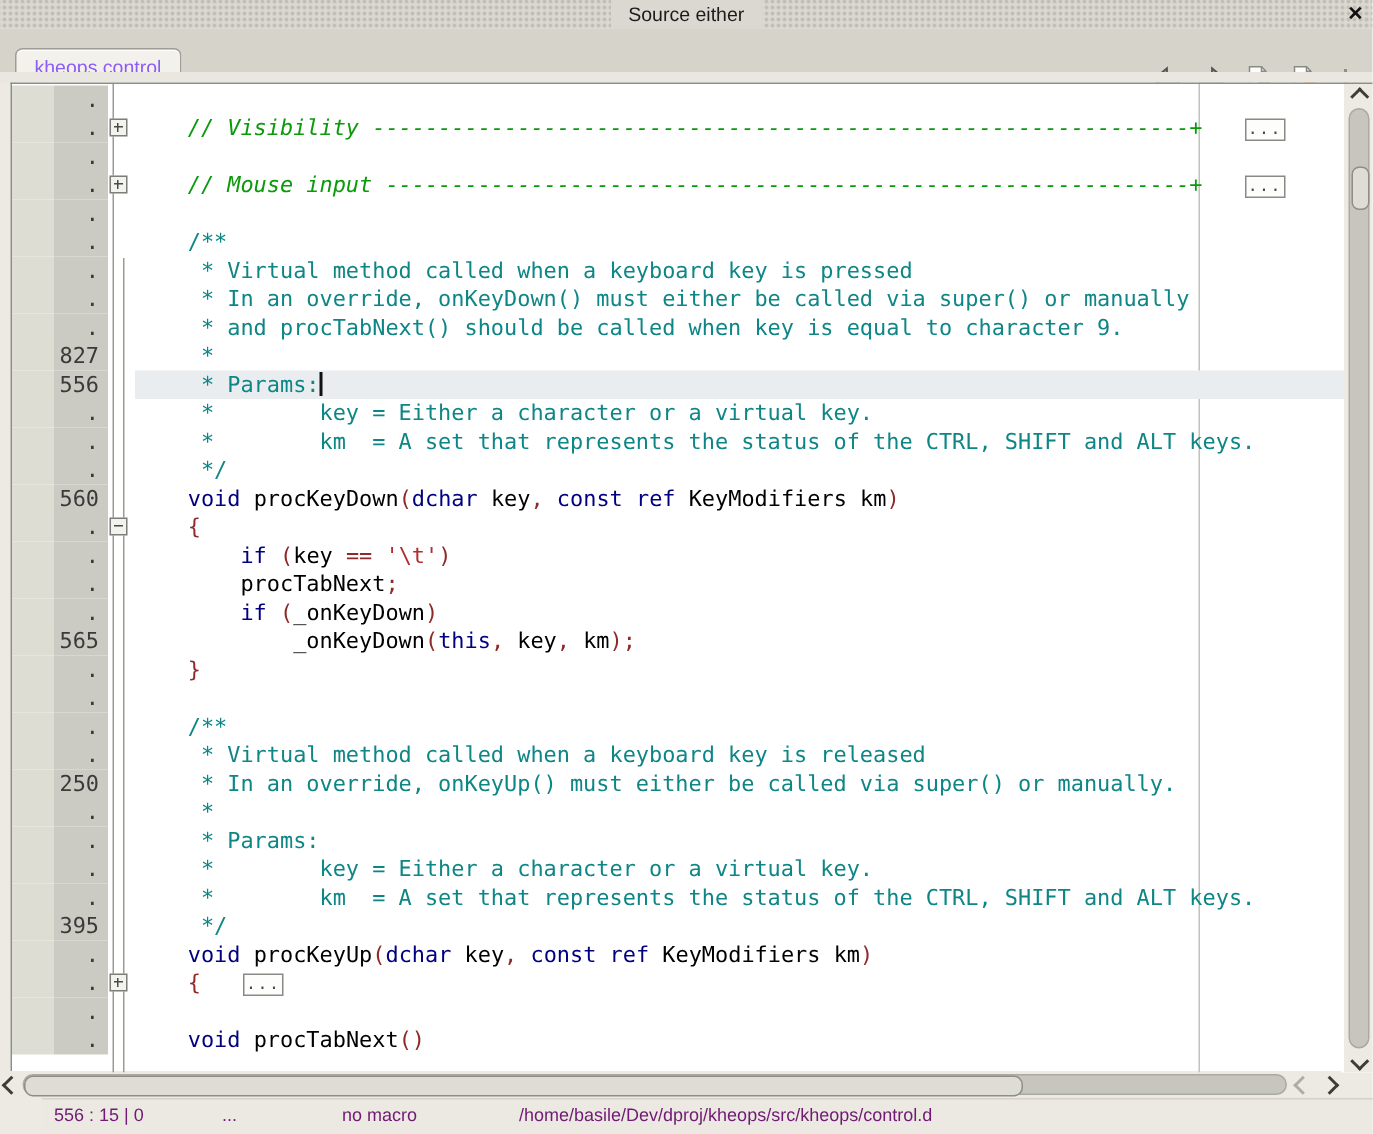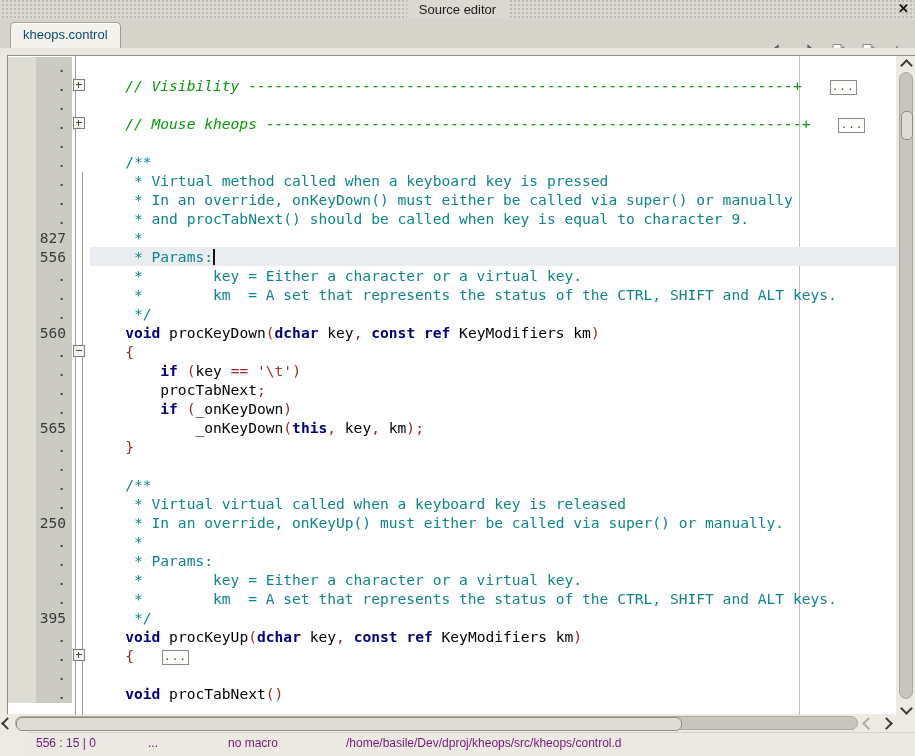--- a/index.html
+++ b/index.html
@@ -24,24 +24,24 @@
   .titlebar .close{
     position:absolute;right:3px;top:0;line-height:18px;
     font-size:13px;font-weight:bold;color:#111;cursor:default;padding:0 3px;
   }
   
   .tabbar{
     position:absolute;left:0;top:19px;width:915px;height:29px;
     background:#D6D3CB;
   }
   .tab{
-    position:absolute;left:10px;top:3px;height:25px;
+    position:absolute;left:10px;top:13px;height:25px;
     background:#F3F1EB;border:1px solid #A09D95;border-bottom:none;
     border-radius:5px 5px 0 0;box-shadow:inset 0 1px 0 #FFFFFF;
-    padding:0 12px;line-height:24px;font-size:13px;color:#0c4a6e;
+    padding:0 12px;line-height:24px;font-size:13px;color:#8b5cf6;
   }
   .tabgap{position:absolute;left:0;top:48px;width:915px;height:7px;background:#E9E7DF;}
   .tools{position:absolute;right:10px;top:24px;display:flex;gap:10px;align-items:center;}
   .tools svg{display:block;}
   
   .editor{
     position:absolute;left:7px;top:55px;width:908px;height:659px;
     border-top:1px solid #8E8E86;border-left:1px solid #8E8E86;
     background:#FFFFFF;overflow:hidden;
   }
@@ -56,21 +56,21 @@
     width:36px;flex:none;background:#CBCBC3;
     font-family:"DejaVu Sans Mono",monospace;font-size:14.6px;line-height:19px;
     color:#3A3A3A;text-align:right;padding-right:6px;box-sizing:border-box;
   }
   .cell-fold{width:18px;flex:none;background:transparent;position:relative;}
   .cell-code{
     flex:1;font-family:"DejaVu Sans Mono",monospace;font-size:14.6px;line-height:19px;
     color:#000;padding-left:0;position:relative;
   }
   .row.cur .cell-code{background:#E9EDF0;}
-  .seg-k{color:var(--col-k);font-weight:bold;}
+  .seg-k{color:var(--col-k);font-weight:normal;}
   .seg-p{color:var(--col-p);}
   .seg-c{color:var(--col-c);font-style:italic;}
   .seg-d{color:var(--col-d);}
   .seg-s{color:var(--col-s);}
   .seg-y{color:var(--col-y);}
   .caret{display:inline-block;width:0;border-left:2px solid #111;height:16px;vertical-align:-3px;}
   .foldbox{
     position:absolute;left:1px;top:3px;width:12px;height:12px;box-sizing:border-box;
     border:1px solid #7E7E78;background:#F2F2EE;z-index:3;
   }
@@ -122,21 +122,21 @@
   .statusbar span{position:absolute;top:3px;white-space:nowrap;}
   .sb-caret{left:8px;}
   .sb-ellipsis{left:120px;}
   .sb-macro{left:200px;}
   .sb-path{left:318px;text-align:center;}
 </style>
 </head>
 <body>
 
 <div class="titlebar">
-  <span class="title">Source editor</span>
+  <span class="title">Source either</span>
   <span class="close">✕</span>
 </div>
 
 <div class="tabbar">
   <div class="tab">
     <span>kheops.control</span>
   </div>
   <div class="tools">
     <span>
       <svg width="21" height="18" viewBox="0 0 21 18">
@@ -176,41 +176,41 @@
 <div class="tabgap"></div>
 
 <div class="editor">
   <div class="marginline"></div>
   <div class="fline l1"></div>
   <div class="fline l2"></div>
   <div class="rows">
       <div class="row"><span class="cell-strip"></span><span class="cell-ln">.</span><span class="cell-fold"></span><span class="cell-code"></span></div>
       <div class="row"><span class="cell-strip"></span><span class="cell-ln">.</span><span class="cell-fold"><span class="foldbox plus"></span></span><span class="cell-code"><span class="seg-c">    // Visibility --------------------------------------------------------------+</span><span class="ellipsis">...</span></span></div>
       <div class="row"><span class="cell-strip"></span><span class="cell-ln">.</span><span class="cell-fold"></span><span class="cell-code"></span></div>
-      <div class="row"><span class="cell-strip"></span><span class="cell-ln">.</span><span class="cell-fold"><span class="foldbox plus"></span></span><span class="cell-code"><span class="seg-c">    // Mouse kheops -------------------------------------------------------------+</span><span class="ellipsis">...</span></span></div>
+      <div class="row"><span class="cell-strip"></span><span class="cell-ln">.</span><span class="cell-fold"><span class="foldbox plus"></span></span><span class="cell-code"><span class="seg-c">    // Mouse input -------------------------------------------------------------+</span><span class="ellipsis">...</span></span></div>
       <div class="row"><span class="cell-strip"></span><span class="cell-ln">.</span><span class="cell-fold"></span><span class="cell-code"></span></div>
       <div class="row"><span class="cell-strip"></span><span class="cell-ln">.</span><span class="cell-fold"></span><span class="cell-code"><span class="seg-d">    /**</span></span></div>
       <div class="row"><span class="cell-strip"></span><span class="cell-ln">.</span><span class="cell-fold"></span><span class="cell-code"><span class="seg-d">     * Virtual method called when a keyboard key is pressed</span></span></div>
       <div class="row"><span class="cell-strip"></span><span class="cell-ln">.</span><span class="cell-fold"></span><span class="cell-code"><span class="seg-d">     * In an override, onKeyDown() must either be called via super() or manually</span></span></div>
       <div class="row"><span class="cell-strip"></span><span class="cell-ln">.</span><span class="cell-fold"></span><span class="cell-code"><span class="seg-d">     * and procTabNext() should be called when key is equal to character 9.</span></span></div>
       <div class="row"><span class="cell-strip"></span><span class="cell-ln">827</span><span class="cell-fold"></span><span class="cell-code"><span class="seg-d">     *</span></span></div>
       <div class="row cur"><span class="cell-strip"></span><span class="cell-ln">556</span><span class="cell-fold"></span><span class="cell-code"><span class="seg-d">     * Params:</span><span class="caret"></span></span></div>
       <div class="row"><span class="cell-strip"></span><span class="cell-ln">.</span><span class="cell-fold"></span><span class="cell-code"><span class="seg-d">     *        key = Either a character or a virtual key.</span></span></div>
       <div class="row"><span class="cell-strip"></span><span class="cell-ln">.</span><span class="cell-fold"></span><span class="cell-code"><span class="seg-d">     *        km  = A set that represents the status of the CTRL, SHIFT and ALT keys.</span></span></div>
       <div class="row"><span class="cell-strip"></span><span class="cell-ln">.</span><span class="cell-fold"></span><span class="cell-code"><span class="seg-d">     */</span></span></div>
       <div class="row"><span class="cell-strip"></span><span class="cell-ln">560</span><span class="cell-fold"></span><span class="cell-code"><span class="seg-p">    </span><span class="seg-k">void</span><span class="seg-p"> procKeyDown</span><span class="seg-y">(</span><span class="seg-k">dchar</span><span class="seg-p"> key</span><span class="seg-y">,</span><span class="seg-p"> </span><span class="seg-k">const</span><span class="seg-p"> </span><span class="seg-k">ref</span><span class="seg-p"> KeyModifiers km</span><span class="seg-y">)</span></span></div>
       <div class="row"><span class="cell-strip"></span><span class="cell-ln">.</span><span class="cell-fold"><span class="foldbox"></span></span><span class="cell-code"><span class="seg-p">    </span><span class="seg-y">{</span></span></div>
       <div class="row"><span class="cell-strip"></span><span class="cell-ln">.</span><span class="cell-fold"></span><span class="cell-code"><span class="seg-p">        </span><span class="seg-k">if</span><span class="seg-p"> </span><span class="seg-y">(</span><span class="seg-p">key </span><span class="seg-y">==</span><span class="seg-p"> </span><span class="seg-s">'\t'</span><span class="seg-y">)</span></span></div>
       <div class="row"><span class="cell-strip"></span><span class="cell-ln">.</span><span class="cell-fold"></span><span class="cell-code"><span class="seg-p">        procTabNext</span><span class="seg-y">;</span></span></div>
       <div class="row"><span class="cell-strip"></span><span class="cell-ln">.</span><span class="cell-fold"></span><span class="cell-code"><span class="seg-p">        </span><span class="seg-k">if</span><span class="seg-p"> </span><span class="seg-y">(</span><span class="seg-p">_onKeyDown</span><span class="seg-y">)</span></span></div>
       <div class="row"><span class="cell-strip"></span><span class="cell-ln">565</span><span class="cell-fold"></span><span class="cell-code"><span class="seg-p">            _onKeyDown</span><span class="seg-y">(</span><span class="seg-k">this</span><span class="seg-y">,</span><span class="seg-p"> key</span><span class="seg-y">,</span><span class="seg-p"> km</span><span class="seg-y">);</span></span></div>
       <div class="row"><span class="cell-strip"></span><span class="cell-ln">.</span><span class="cell-fold"></span><span class="cell-code"><span class="seg-p">    </span><span class="seg-y">}</span></span></div>
       <div class="row"><span class="cell-strip"></span><span class="cell-ln">.</span><span class="cell-fold"></span><span class="cell-code"></span></div>
       <div class="row"><span class="cell-strip"></span><span class="cell-ln">.</span><span class="cell-fold"></span><span class="cell-code"><span class="seg-d">    /**</span></span></div>
-      <div class="row"><span class="cell-strip"></span><span class="cell-ln">.</span><span class="cell-fold"></span><span class="cell-code"><span class="seg-d">     * Virtual virtual called when a keyboard key is released</span></span></div>
+      <div class="row"><span class="cell-strip"></span><span class="cell-ln">.</span><span class="cell-fold"></span><span class="cell-code"><span class="seg-d">     * Virtual method called when a keyboard key is released</span></span></div>
       <div class="row"><span class="cell-strip"></span><span class="cell-ln">250</span><span class="cell-fold"></span><span class="cell-code"><span class="seg-d">     * In an override, onKeyUp() must either be called via super() or manually.</span></span></div>
       <div class="row"><span class="cell-strip"></span><span class="cell-ln">.</span><span class="cell-fold"></span><span class="cell-code"><span class="seg-d">     *</span></span></div>
       <div class="row"><span class="cell-strip"></span><span class="cell-ln">.</span><span class="cell-fold"></span><span class="cell-code"><span class="seg-d">     * Params:</span></span></div>
       <div class="row"><span class="cell-strip"></span><span class="cell-ln">.</span><span class="cell-fold"></span><span class="cell-code"><span class="seg-d">     *        key = Either a character or a virtual key.</span></span></div>
       <div class="row"><span class="cell-strip"></span><span class="cell-ln">.</span><span class="cell-fold"></span><span class="cell-code"><span class="seg-d">     *        km  = A set that represents the status of the CTRL, SHIFT and ALT keys.</span></span></div>
       <div class="row"><span class="cell-strip"></span><span class="cell-ln">395</span><span class="cell-fold"></span><span class="cell-code"><span class="seg-d">     */</span></span></div>
       <div class="row"><span class="cell-strip"></span><span class="cell-ln">.</span><span class="cell-fold"></span><span class="cell-code"><span class="seg-p">    </span><span class="seg-k">void</span><span class="seg-p"> procKeyUp</span><span class="seg-y">(</span><span class="seg-k">dchar</span><span class="seg-p"> key</span><span class="seg-y">,</span><span class="seg-p"> </span><span class="seg-k">const</span><span class="seg-p"> </span><span class="seg-k">ref</span><span class="seg-p"> KeyModifiers km</span><span class="seg-y">)</span></span></div>
       <div class="row"><span class="cell-strip"></span><span class="cell-ln">.</span><span class="cell-fold"><span class="foldbox plus"></span></span><span class="cell-code"><span class="seg-p">    </span><span class="seg-y">{</span><span class="ellipsis">...</span></span></div>
       <div class="row"><span class="cell-strip"></span><span class="cell-ln">.</span><span class="cell-fold"></span><span class="cell-code"></span></div>
       <div class="row"><span class="cell-strip"></span><span class="cell-ln">.</span><span class="cell-fold"></span><span class="cell-code"><span class="seg-p">    </span><span class="seg-k">void</span><span class="seg-p"> procTabNext</span><span class="seg-y">()</span></span></div>

